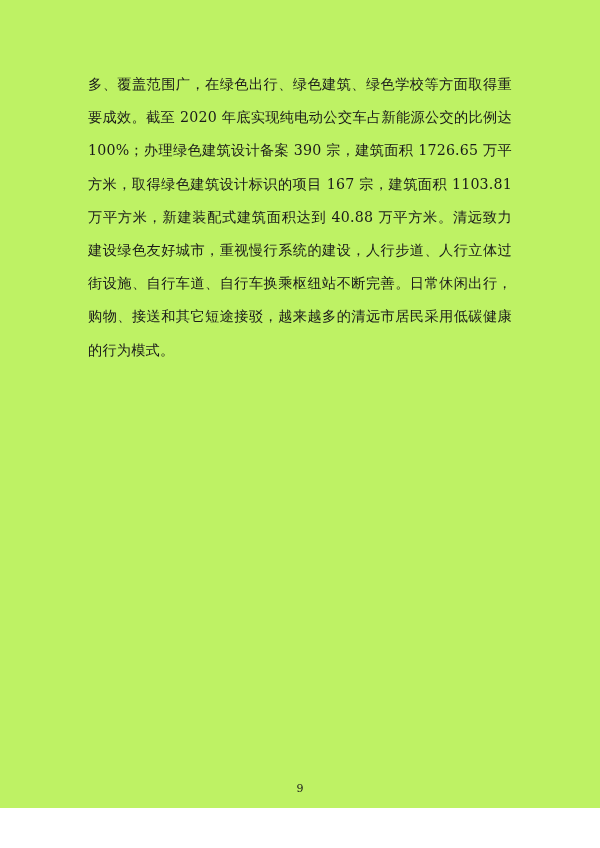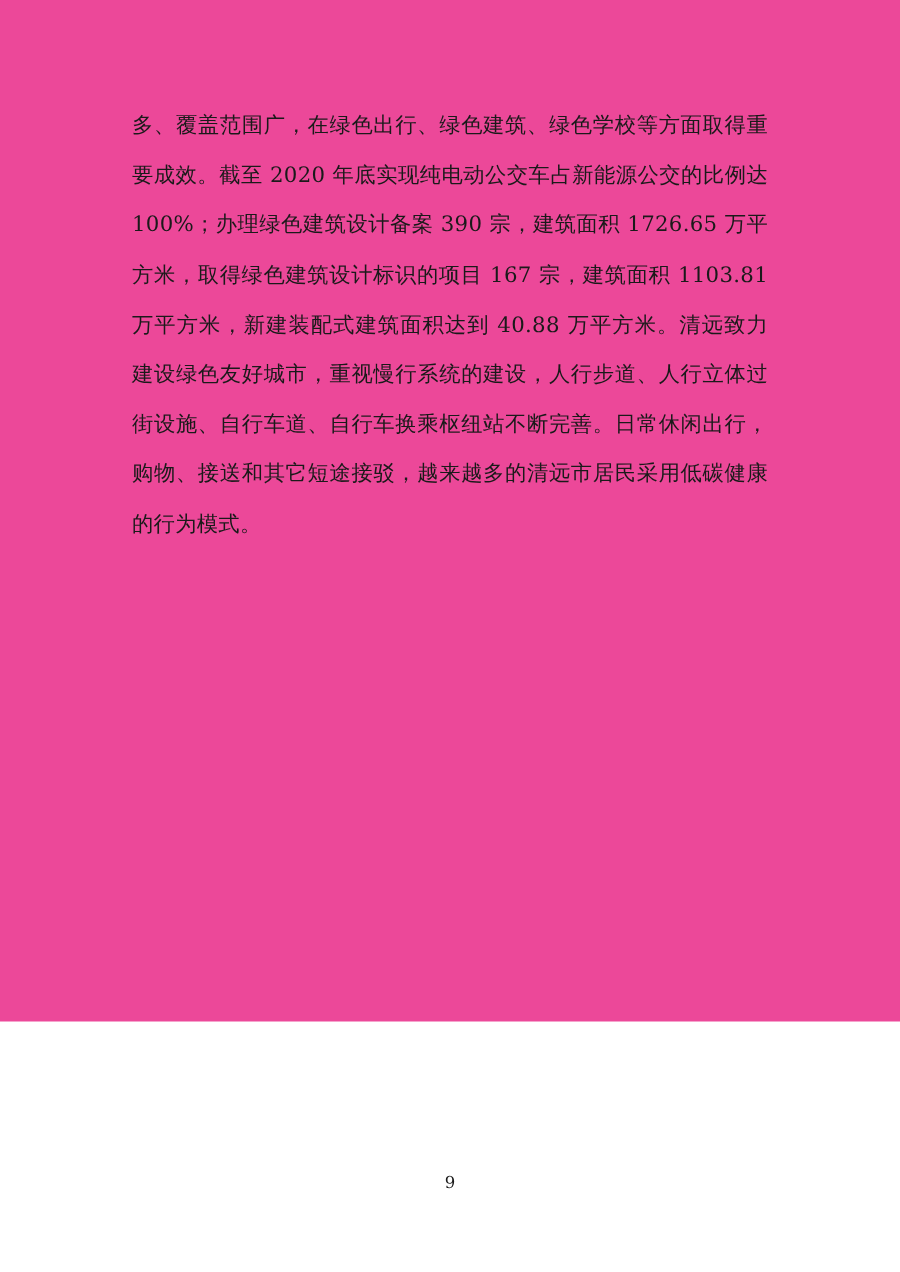--- a/index.html
+++ b/index.html
@@ -9,22 +9,22 @@
   body {
     width: 600px;
     height: 848px;
     background: #ffffff;
     font-family: "DejaVu Serif", "Liberation Serif", serif;
     overflow: hidden;
   }
   .page {
     position: relative;
     width: 600px;
-    height: 681px;
-    background: #ec4899;
+    height: 808px;
+    background: #bef264;
     box-sizing: border-box;
   }
   .content {
     position: absolute;
     left: 88px;
     top: 68px;
     width: 424px;
   }
   .para {
     margin: 0;

